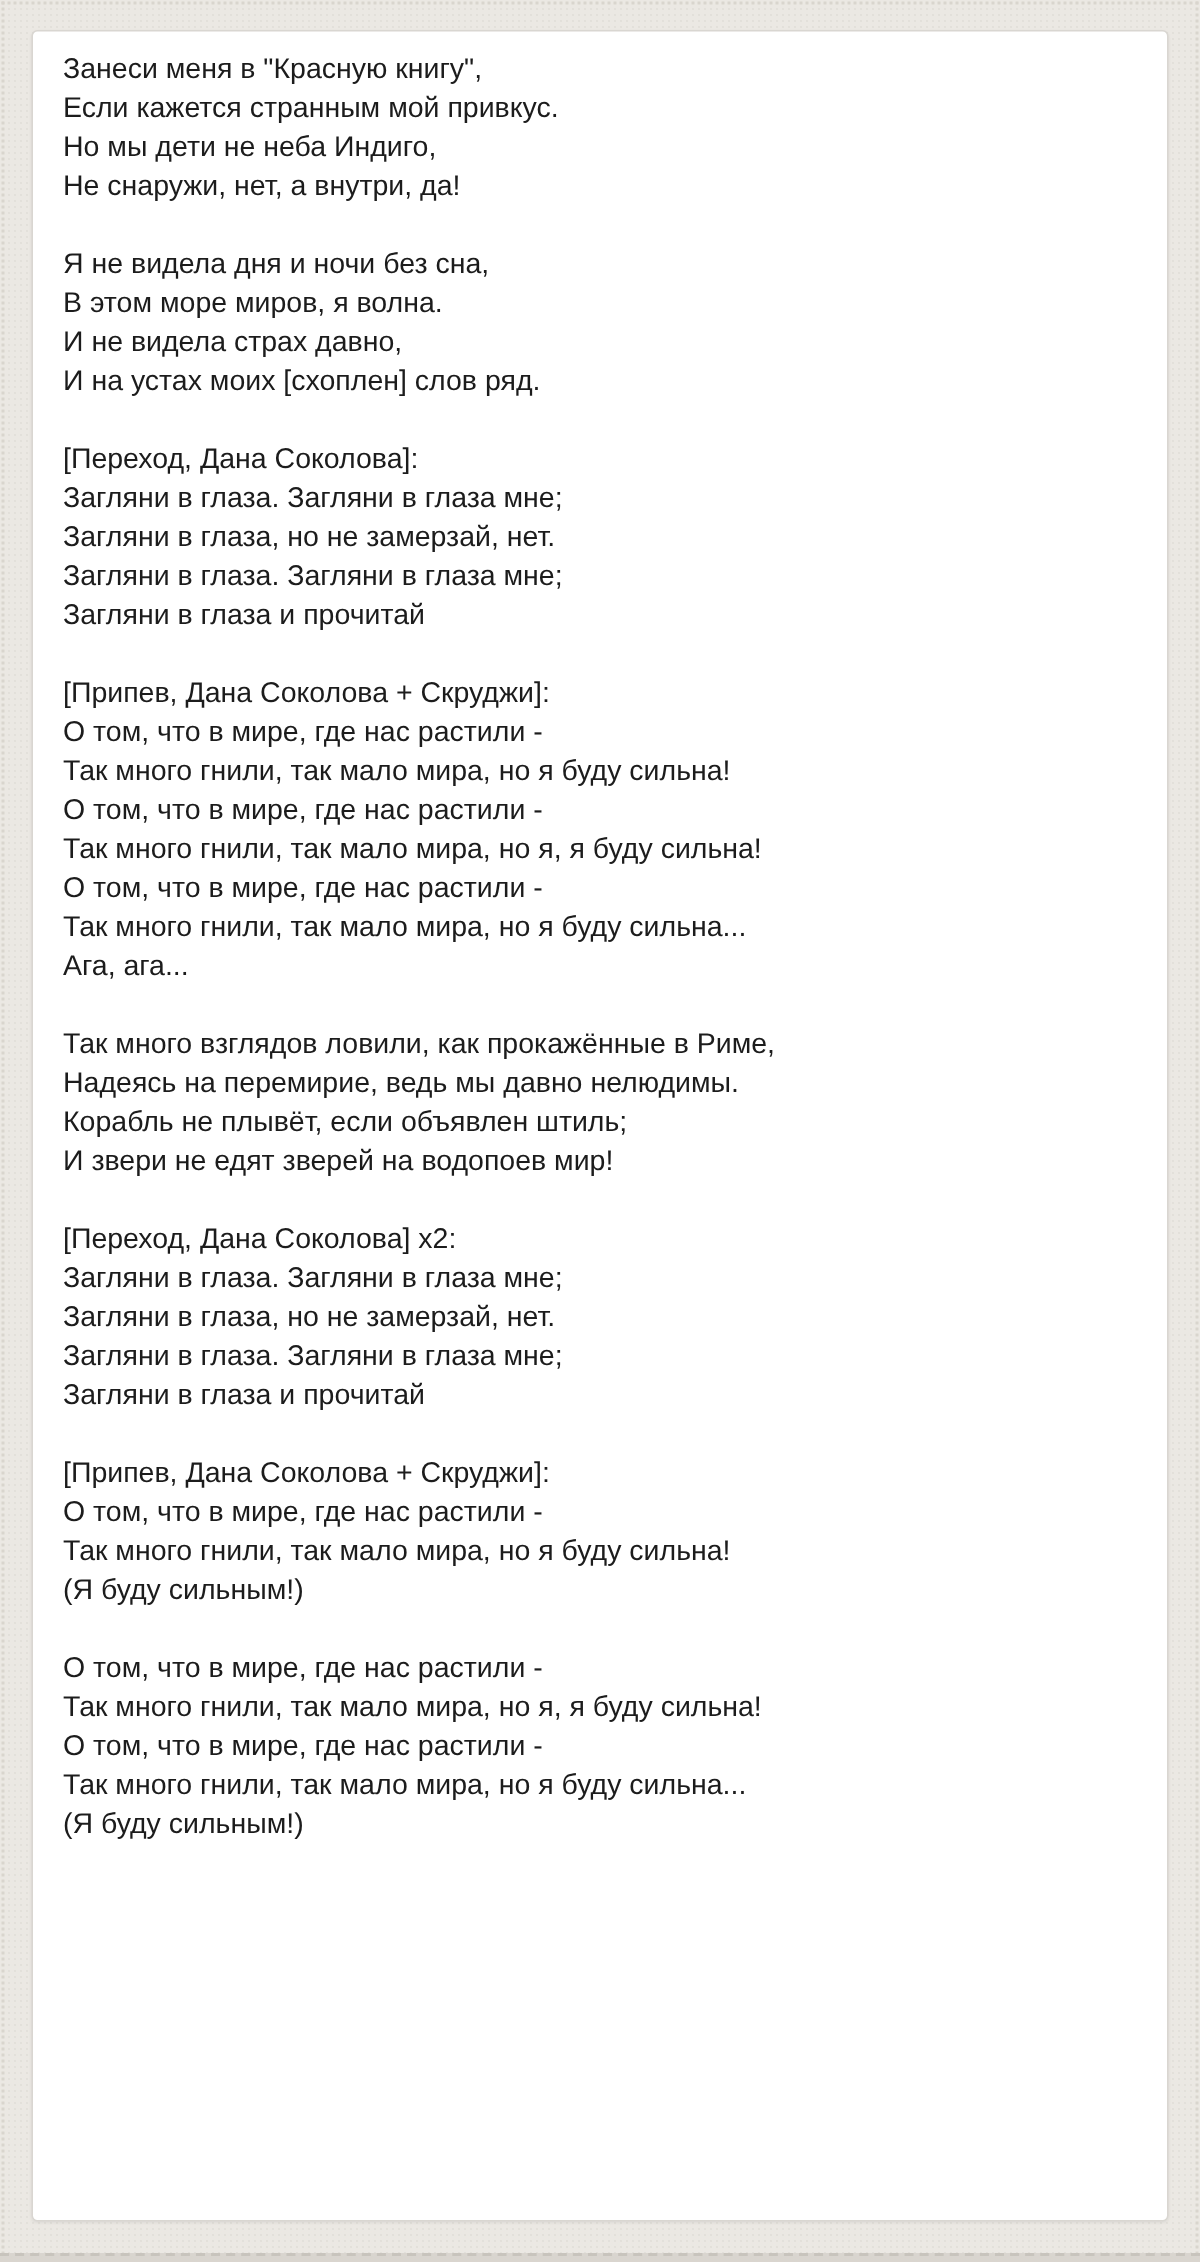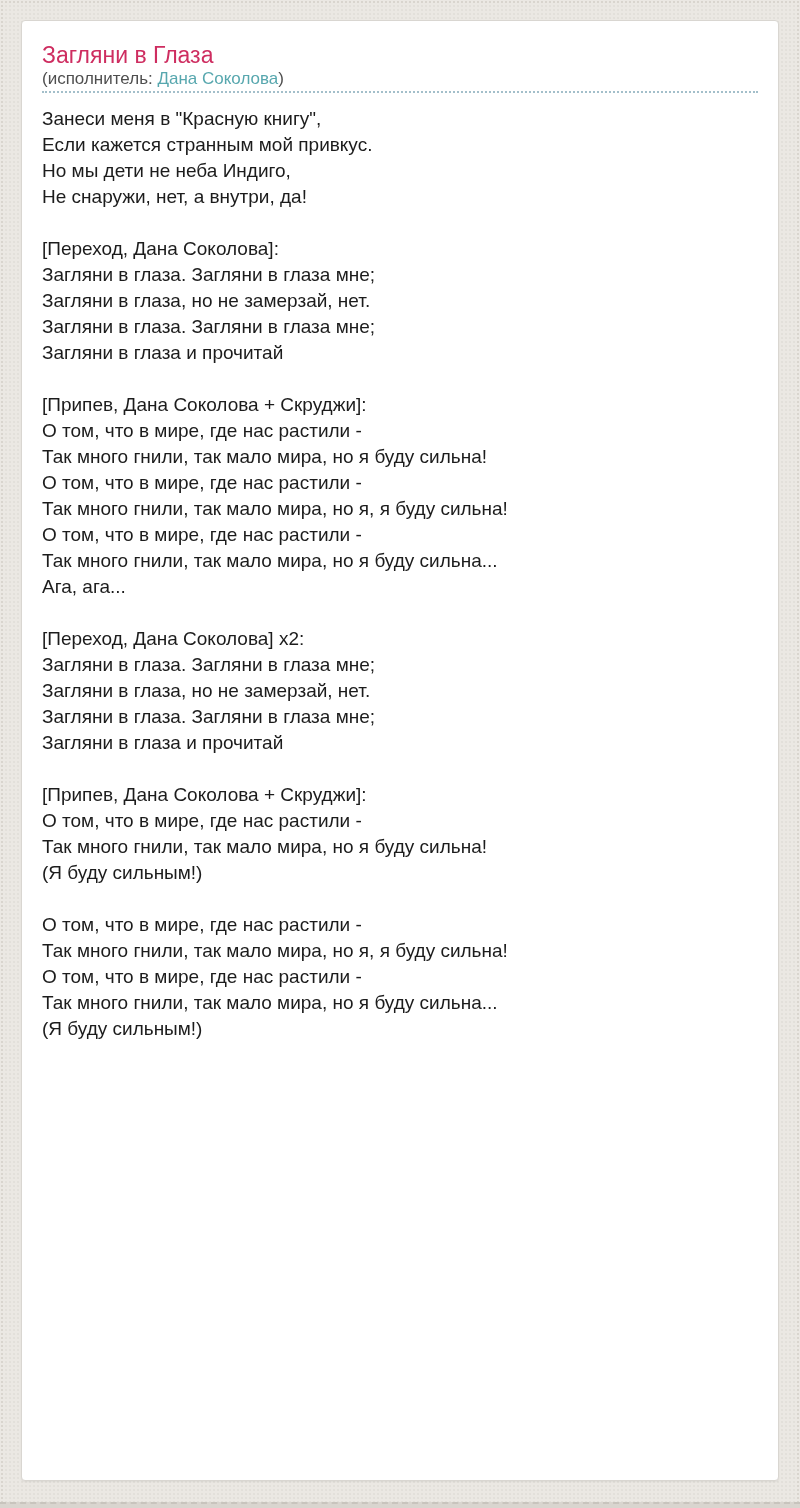--- a/index.html
+++ b/index.html
@@ -67,46 +67,47 @@
     white-space: pre-line;
     margin: 0 0 26px 0;
   }
 </style>
 </head>
 <body>
 
 <div class="bg-frame"></div>
 
 <div class="card">
-  <div class="header">
-    <h1 class="song-title">Загляни в Глаза</h1>
-    <div class="subtitle">
-      <span>(исполнитель: </span><a>Дана Соколова</a><span>)</span>
-    </div>
-    <div class="dotted-sep"></div>
-  </div>
 
   <div class="lyrics">
       <p class="stanza">Занеси меня в "Красную книгу",
 Если кажется странным мой привкус.
 Но мы дети не неба Индиго,
 Не снаружи, нет, а внутри, да!</p>
+      <p class="stanza">Я не видела дня и ночи без сна,
+В этом море миров, я волна.
+И не видела страх давно,
+И на устах моих [схоплен] слов ряд.</p>
       <p class="stanza">[Переход, Дана Соколова]:
 Загляни в глаза. Загляни в глаза мне;
 Загляни в глаза, но не замерзай, нет.
 Загляни в глаза. Загляни в глаза мне;
 Загляни в глаза и прочитай</p>
       <p class="stanza">[Припев, Дана Соколова + Скруджи]:
 О том, что в мире, где нас растили -
 Так много гнили, так мало мира, но я буду сильна!
 О том, что в мире, где нас растили -
 Так много гнили, так мало мира, но я, я буду сильна!
 О том, что в мире, где нас растили -
 Так много гнили, так мало мира, но я буду сильна...
 Ага, ага...</p>
+      <p class="stanza">Так много взглядов ловили, как прокажённые в Риме,
+Надеясь на перемирие, ведь мы давно нелюдимы.
+Корабль не плывёт, если объявлен штиль;
+И звери не едят зверей на водопоев мир!</p>
       <p class="stanza">[Переход, Дана Соколова] x2:
 Загляни в глаза. Загляни в глаза мне;
 Загляни в глаза, но не замерзай, нет.
 Загляни в глаза. Загляни в глаза мне;
 Загляни в глаза и прочитай</p>
       <p class="stanza">[Припев, Дана Соколова + Скруджи]:
 О том, что в мире, где нас растили -
 Так много гнили, так мало мира, но я буду сильна!
 (Я буду сильным!)</p>
       <p class="stanza">О том, что в мире, где нас растили -

